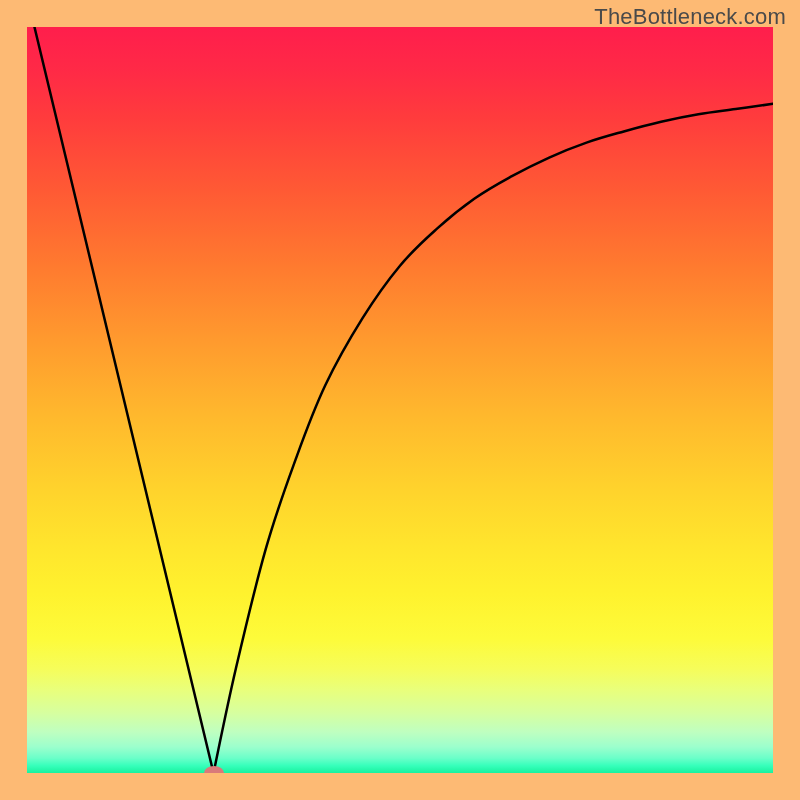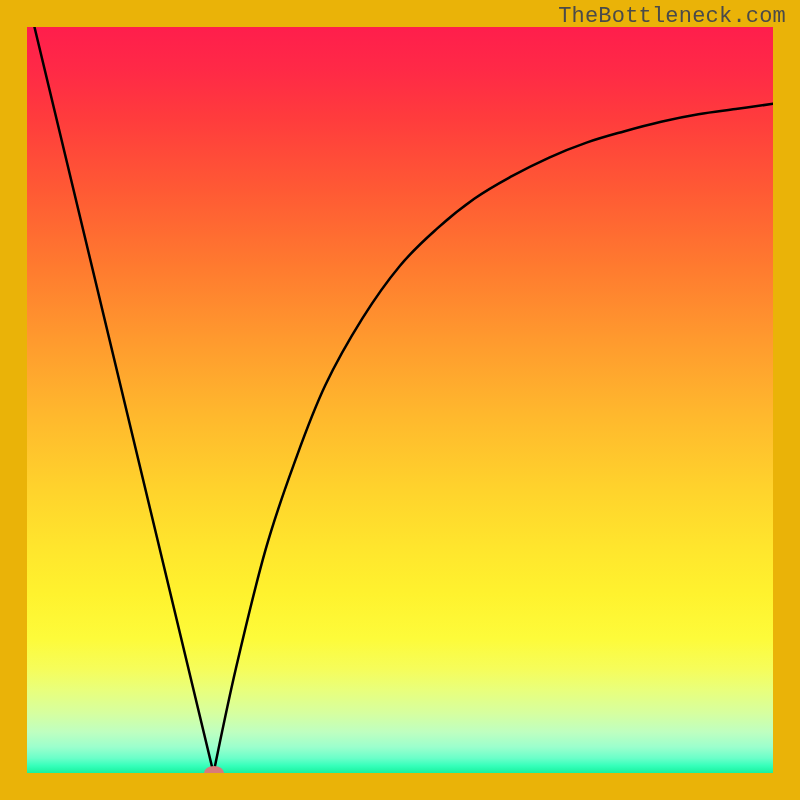--- a/index.html
+++ b/index.html
@@ -8,22 +8,21 @@
     width: 800px;
     height: 800px;
     background: #000000;
     overflow: hidden;
     font-family: Arial, Helvetica, sans-serif;
   }
   .container {
     position: relative;
     width: 800px;
     height: 800px;
-    background: #eab308;
-    font-family: Liberation Mono, monospace;
+    background: #fdba74;
   }
   .watermark {
     position: absolute;
     top: 4px;
     right: 14px;
     color: #4a4a4a;
     font-size: 22px;
     font-weight: 500;
     letter-spacing: 0.2px;
     z-index: 20;

